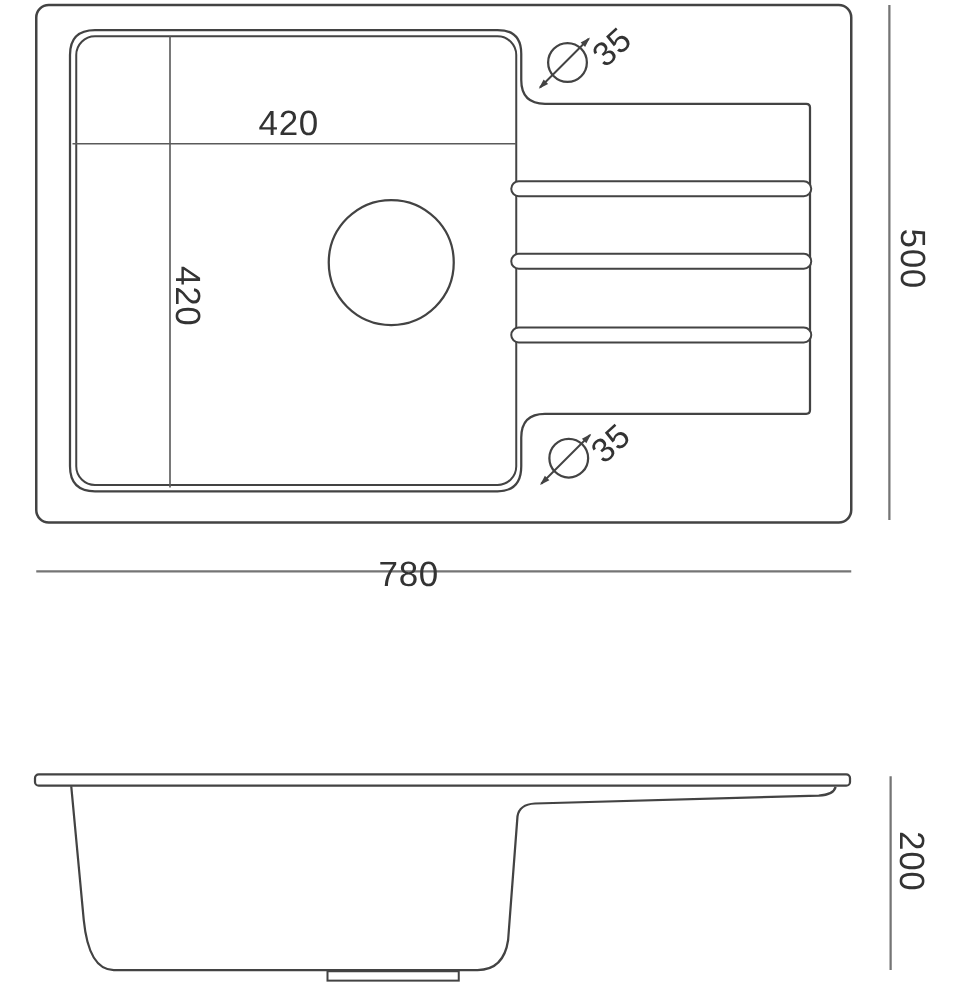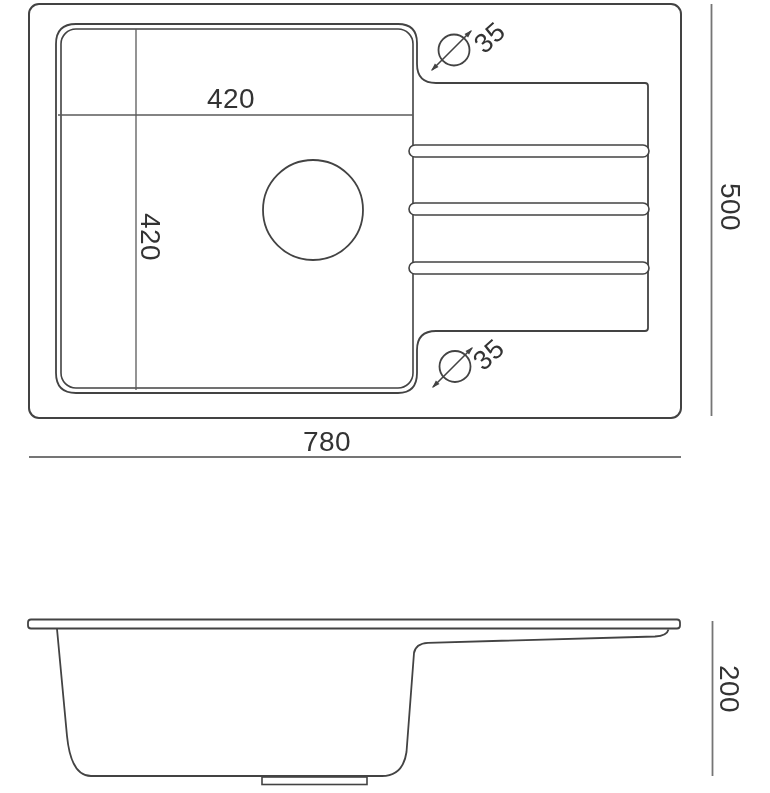--- a/index.html
+++ b/index.html
@@ -103,21 +103,21 @@
       <line x1="712.5" y1="621" x2="712.5" y2="776" stroke="#757575"></line>
     </g>
   </svg>
 
   <div class="dim-label" style="left:231px; top:99px;">420</div>
 
   <div class="dim-label rot90" style="left:150px; top:237px;">420</div>
 
   <div class="dim-label rot90" style="left:730px; top:207px;">500</div>
 
-  <div class="dim-label" style="left:327px; top:442px;">780</div>
+  <div class="dim-label" style="left:327px; top:460px;">780</div>
 
   <div class="dim-label rot-42" style="left:490px; top:38px;">35</div>
 
   <div class="dim-label rot-42" style="left:489px; top:355px;">35</div>
 
   <div class="dim-label rot90" style="left:729px; top:689px;">200</div>
 
 </div>
 
 </body></html>

